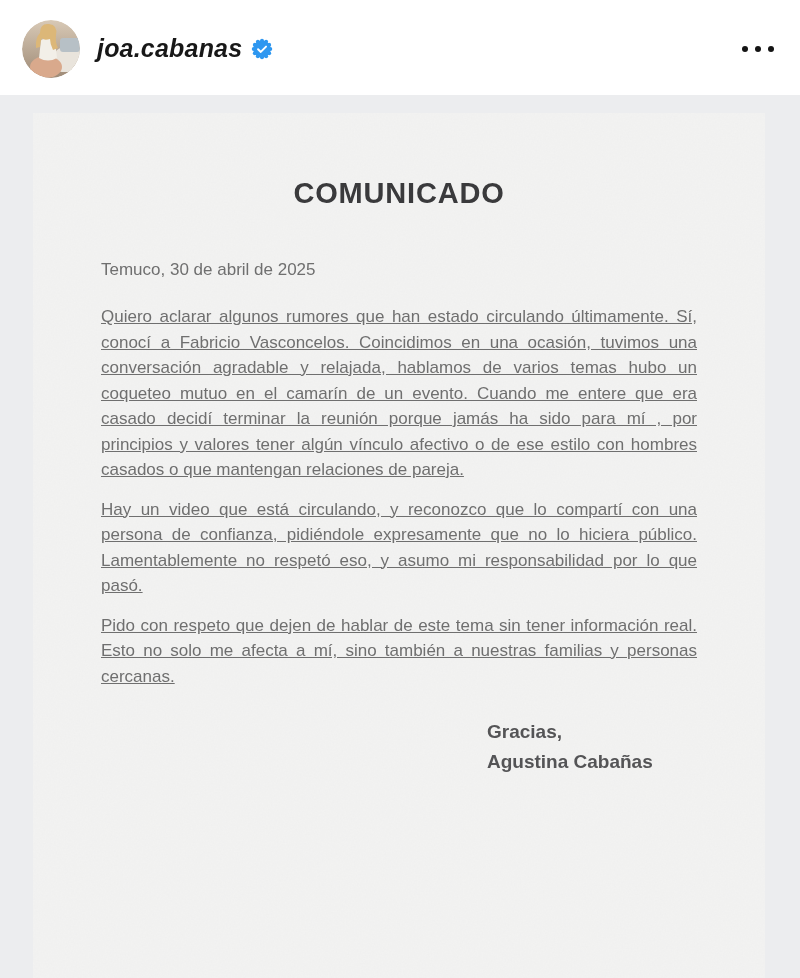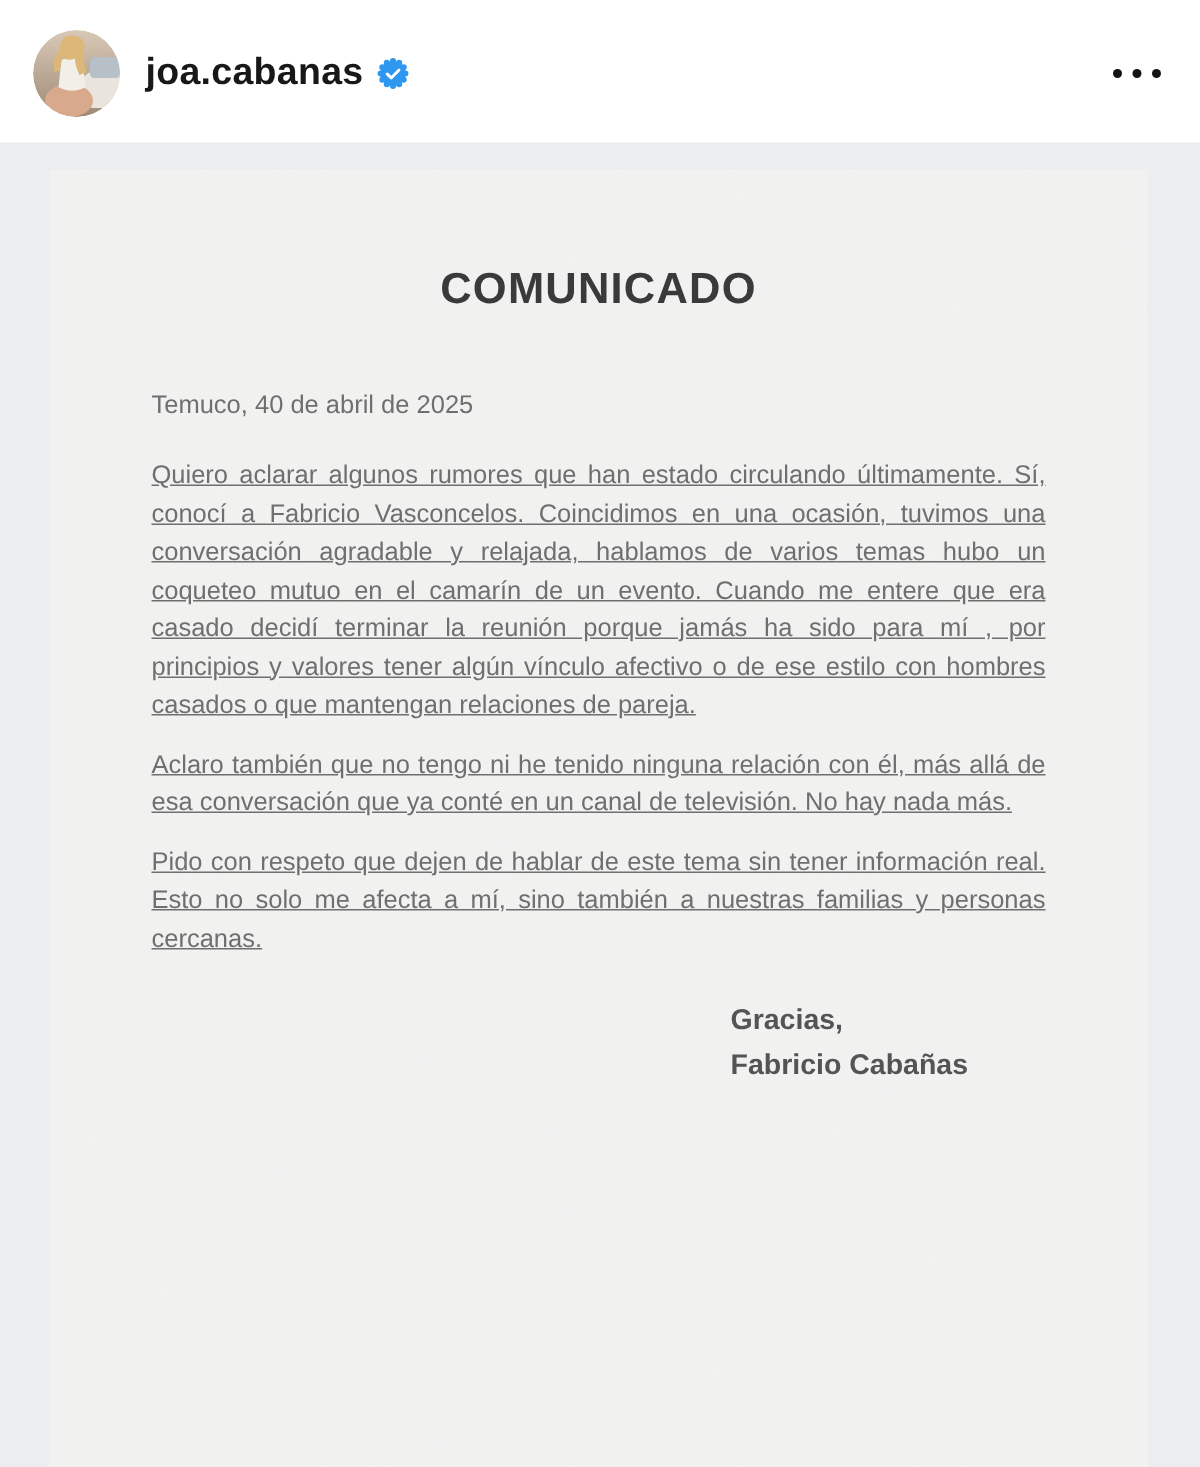--- a/index.html
+++ b/index.html
@@ -21,20 +21,21 @@
     -webkit-font-smoothing:antialiased;
   }
   .page{width:800px;height:978px;display:flex;flex-direction:column;}
 
   
   .post-header{
     height:95px;flex:0 0 95px;
     display:flex;align-items:center;
     padding:2px 24px 0 22px;
     background:var(--header_bg);
+    font-style:italic;
   }
   .avatar{
     width:58px;height:58px;border-radius:50%;overflow:hidden;
     flex:0 0 58px;cursor:pointer;
   }
   .avatar svg{display:block;width:58px;height:58px;}
   .username{
     margin-left:17px;
     font-size:25px;font-weight:700;letter-spacing:.2px;
     color:var(--username_text);
@@ -162,27 +163,27 @@
       <svg class="paper-noise" aria-hidden="true">
         <filter id="grain">
           <feTurbulence type="fractalNoise" baseFrequency="0.65" numOctaves="3" stitchTiles="stitch"></feTurbulence>
           <feColorMatrix type="matrix" values="0 0 0 0 0.62  0 0 0 0 0.62  0 0 0 0 0.63  0 0 0 0.10 0"></feColorMatrix>
         </filter>
         <rect width="100%" height="100%" filter="url(#grain)"></rect>
       </svg>
 
       <div class="paper-content">
         <h1 class="comunicado-title">COMUNICADO</h1>
-        <p class="dateline">Temuco, 40 de abril de 2025</p>
+        <p class="dateline">Temuco, 30 de abril de 2025</p>
 
         <p class="body-par">Quiero aclarar algunos rumores que han estado circulando últimamente. Sí, conocí a Fabricio Vasconcelos. Coincidimos en una ocasión, tuvimos una conversación agradable y relajada, hablamos de varios temas hubo un coqueteo mutuo en el camarín de un evento. Cuando me entere que era casado  decidí terminar la reunión porque jamás ha sido para mí , por principios y valores tener algún vínculo afectivo  o de ese estilo con hombres casados o que mantengan relaciones de pareja.</p>
-        <p class="body-par">Aclaro también que no tengo ni he tenido ninguna relación con él, más allá de esa conversación que ya conté en un canal de televisión. No hay nada más.</p>
+        <p class="body-par">Hay un video que está circulando, y reconozco que lo compartí con una persona de confianza, pidiéndole expresamente que no lo hiciera público. Lamentablemente no respetó eso, y asumo mi responsabilidad por lo que pasó.</p>
         <p class="body-par">Pido con respeto que dejen de hablar de este tema sin tener información real. Esto no solo me afecta a mí, sino también a nuestras familias y personas cercanas.</p>
 
         <div class="signature">
           <p>Gracias,</p>
-          <p>Fabricio Cabañas</p>
+          <p>Agustina Cabañas</p>
         </div>
       </div>
     </div>
   </div>
 
 </div>
 
 </body></html>

